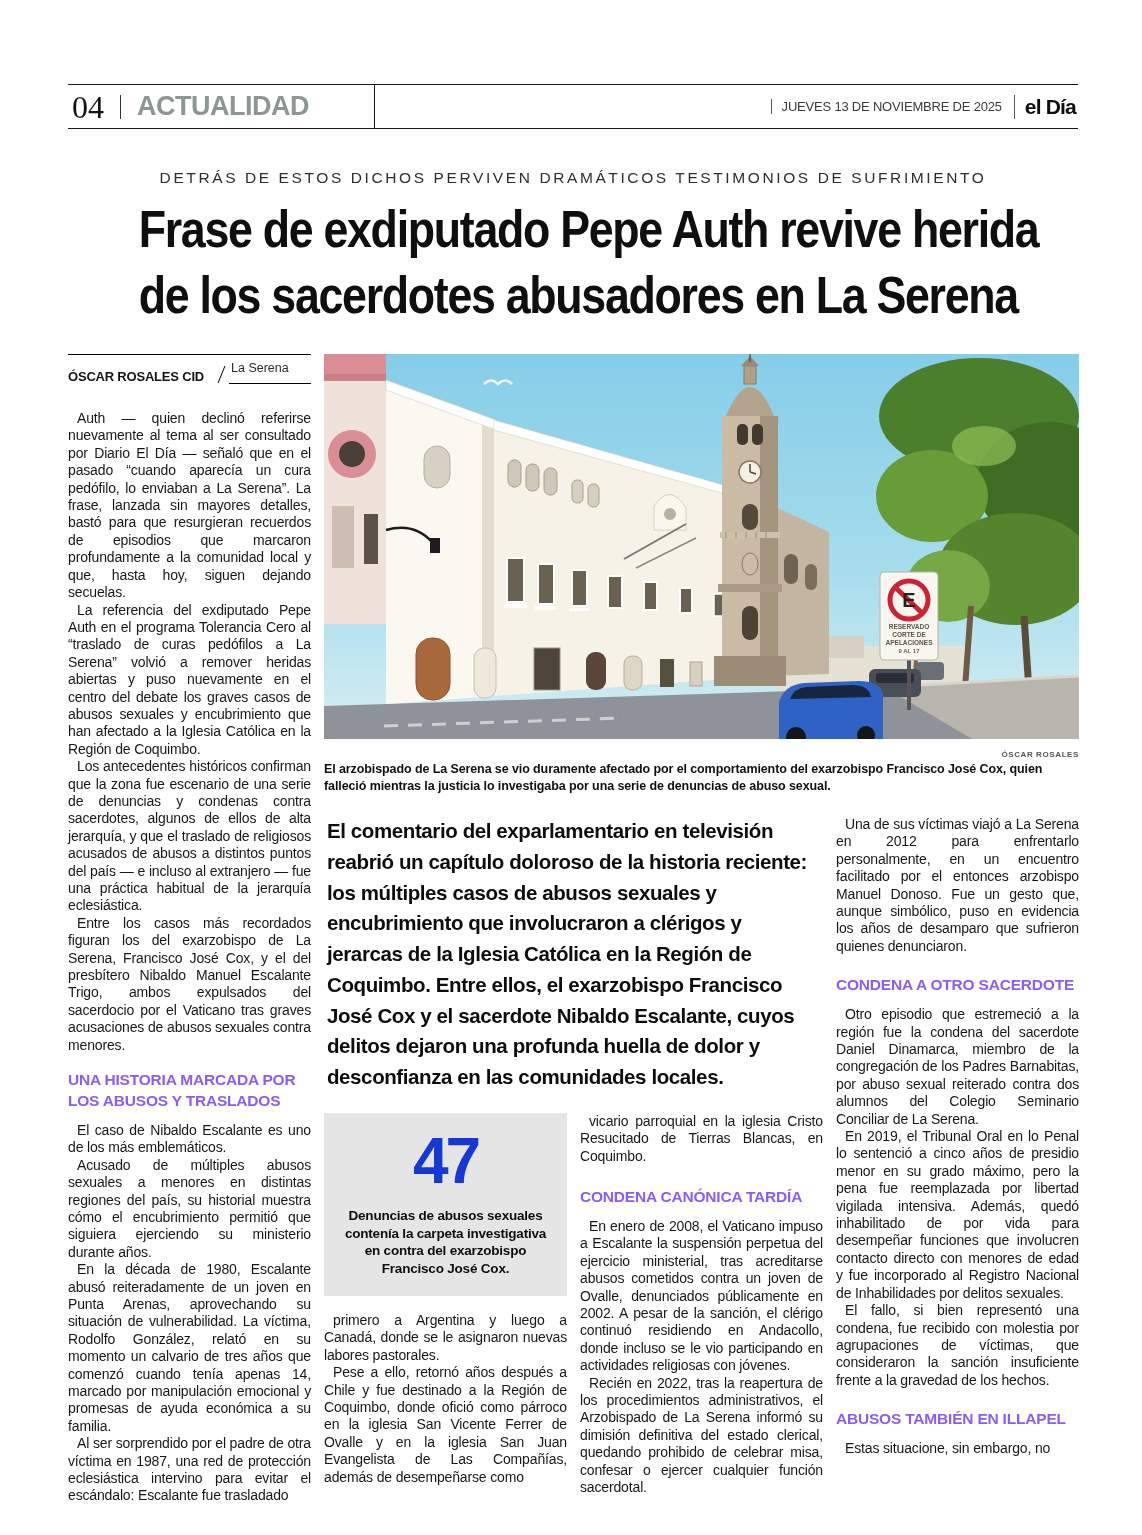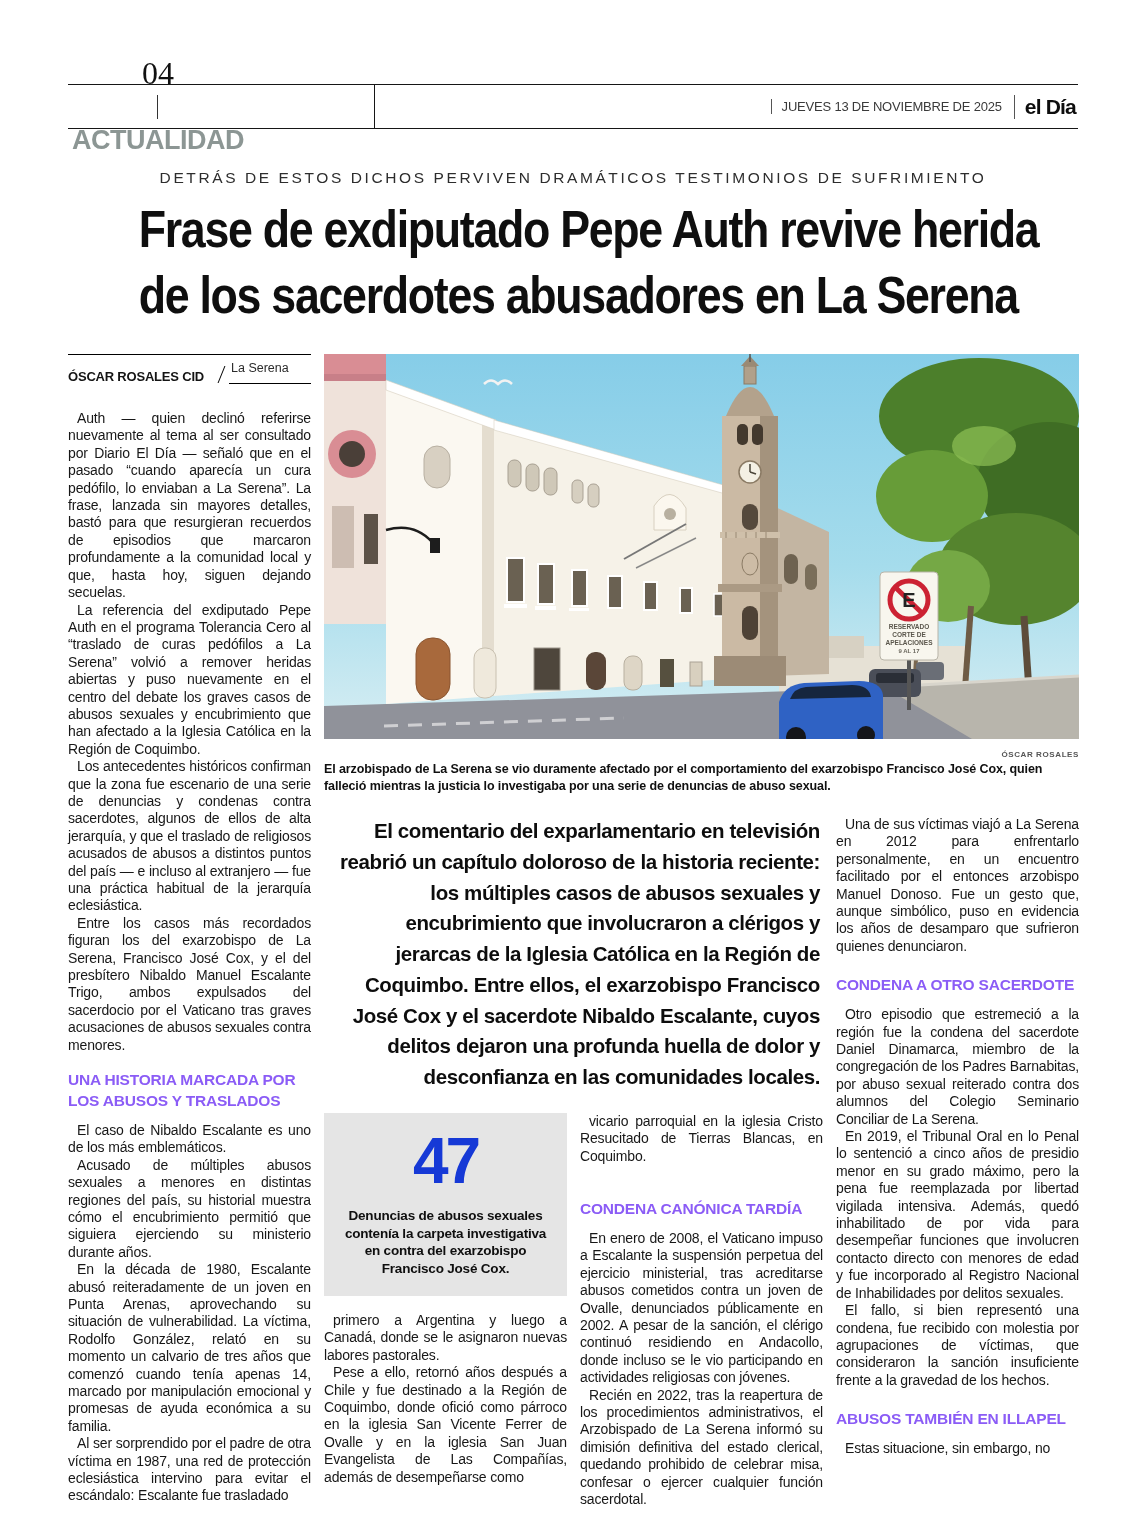--- a/index.html
+++ b/index.html
@@ -14,21 +14,21 @@
     color:#141414;
   }
   
   .topbar{
     position:relative;
     border-top:1.5px solid #161616;
     border-bottom:1.5px solid #161616;
     height:43px;
     display:flex;align-items:center;justify-content:space-between;
   }
-  .topbar-left{display:flex;align-items:center;gap:6px;padding-left:4px;flex-direction:column;}
+  .topbar-left{display:flex;align-items:center;gap:16px;padding-left:4px;}
   .pagenum{font-family:"Liberation Serif",serif;font-size:32px;line-height:1;color:#111;}
   .tb-div{width:1px;height:24px;background:#333;}
   .sectionname{font-size:27px;font-weight:800;letter-spacing:-0.5px;color:#8c9694;}
   .tb-vert{position:absolute;left:306px;top:0;bottom:0;width:1px;background:#161616;}
   .topbar-right{display:flex;align-items:center;gap:12px;padding-right:2px;}
   .dateline{font-size:13px;color:#3a3a3a;letter-spacing:-0.2px;border-left:1px solid #555;padding-left:10px;}
   .brand{font-size:21px;font-weight:900;letter-spacing:-0.8px;color:#0d0d0d;border-left:1px solid #555;padding-left:10px;}
   
   .kicker{
     margin-top:40px;text-align:center;
@@ -65,31 +65,31 @@
   .credit{margin-top:11px;text-align:right;font-size:8px;font-weight:700;letter-spacing:0.6px;color:#555;}
   .caption{
     margin-top:2px;font-size:12.5px;font-weight:700;line-height:1.32;
     letter-spacing:-0.1px;color:#101010;text-align:left;
   }
   
   .lower{display:flex;gap:13px;margin-top:22px;}
   .twocol{width:499px;flex:0 0 499px;}
   .col4{width:243px;flex:0 0 243px;}
   .pullquote{
-    font-size:20.5px;font-weight:700;line-height:1.5;text-align:right;
+    font-size:20.5px;font-weight:700;line-height:1.5;text-align:left;
     letter-spacing:-0.4px;color:#0d0d0d;padding:0 3px;
   }
   .tworow{display:flex;gap:13px;margin-top:20px;}
   .col2,.col3{width:243px;flex:0 0 243px;}
   
   .statbox{background:#e5e5e5;padding:16px 12px 18px 12px;text-align:center;}
   .statnum{font-size:64px;font-weight:800;letter-spacing:-3px;color:#1639d6;line-height:1;}
   .statcap{margin-top:14px;font-size:13.5px;font-weight:700;line-height:1.32;letter-spacing:-0.2px;color:#0f0f0f;}
   .col2 .colp{margin-top:16px;}
-  .col3 .subhead{margin-top:34px;}
+  .col3 .subhead{margin-top:22px;}
   .col4 .subhead{margin-top:20px;}
 </style>
 </head>
 <body>
 
 <div class="page">
 
   <div class="topbar">
     <div class="topbar-left">
       <span class="pagenum">04</span>

